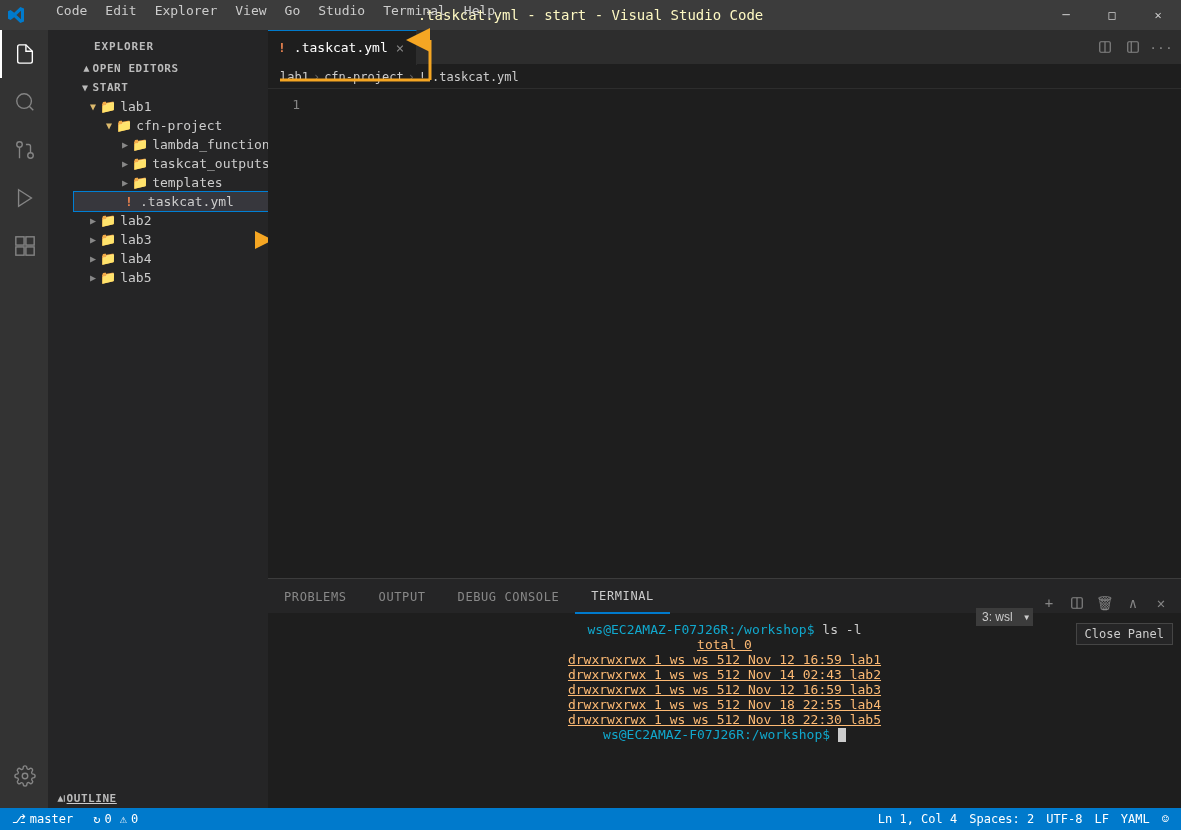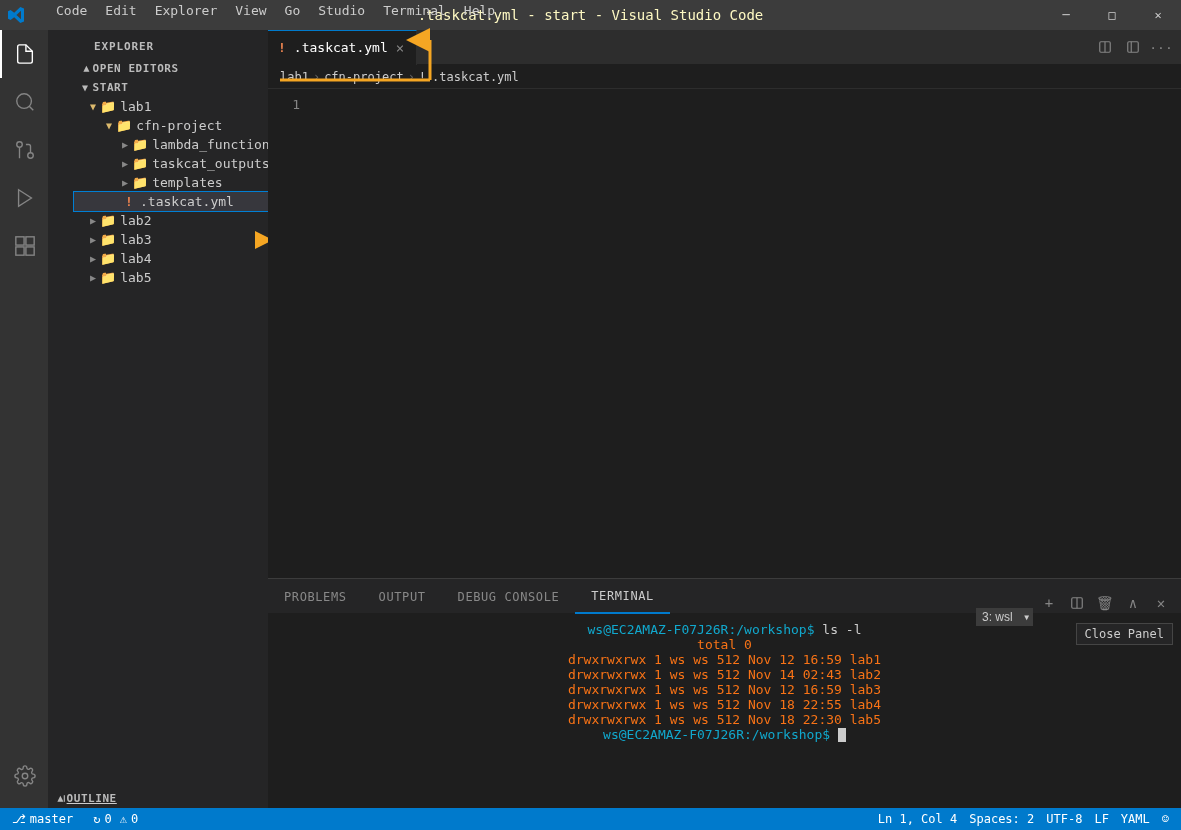--- a/index.html
+++ b/index.html
@@ -332,21 +332,21 @@
       background: #1e1e1e;
       padding: 8px 12px;
       font-family: Consolas, monospace;
       font-size: 13px;
       overflow-y: auto;
       color: #cccccc;
       text-align: center;
     }
     .term-prompt { color: #11a8cd; }
     .term-cmd { color: #cccccc; }
-    .term-output { color: #f97316; }
+    .term-output { color: #fdba74; text-decoration: underline; }
     .term-cursor {
       display: inline-block;
       width: 8px;
       height: 14px;
       background: #cccccc;
       vertical-align: text-bottom;
       animation: blink 1s step-end infinite;
     }
     @keyframes blink { 50% { opacity: 0; } }
 

